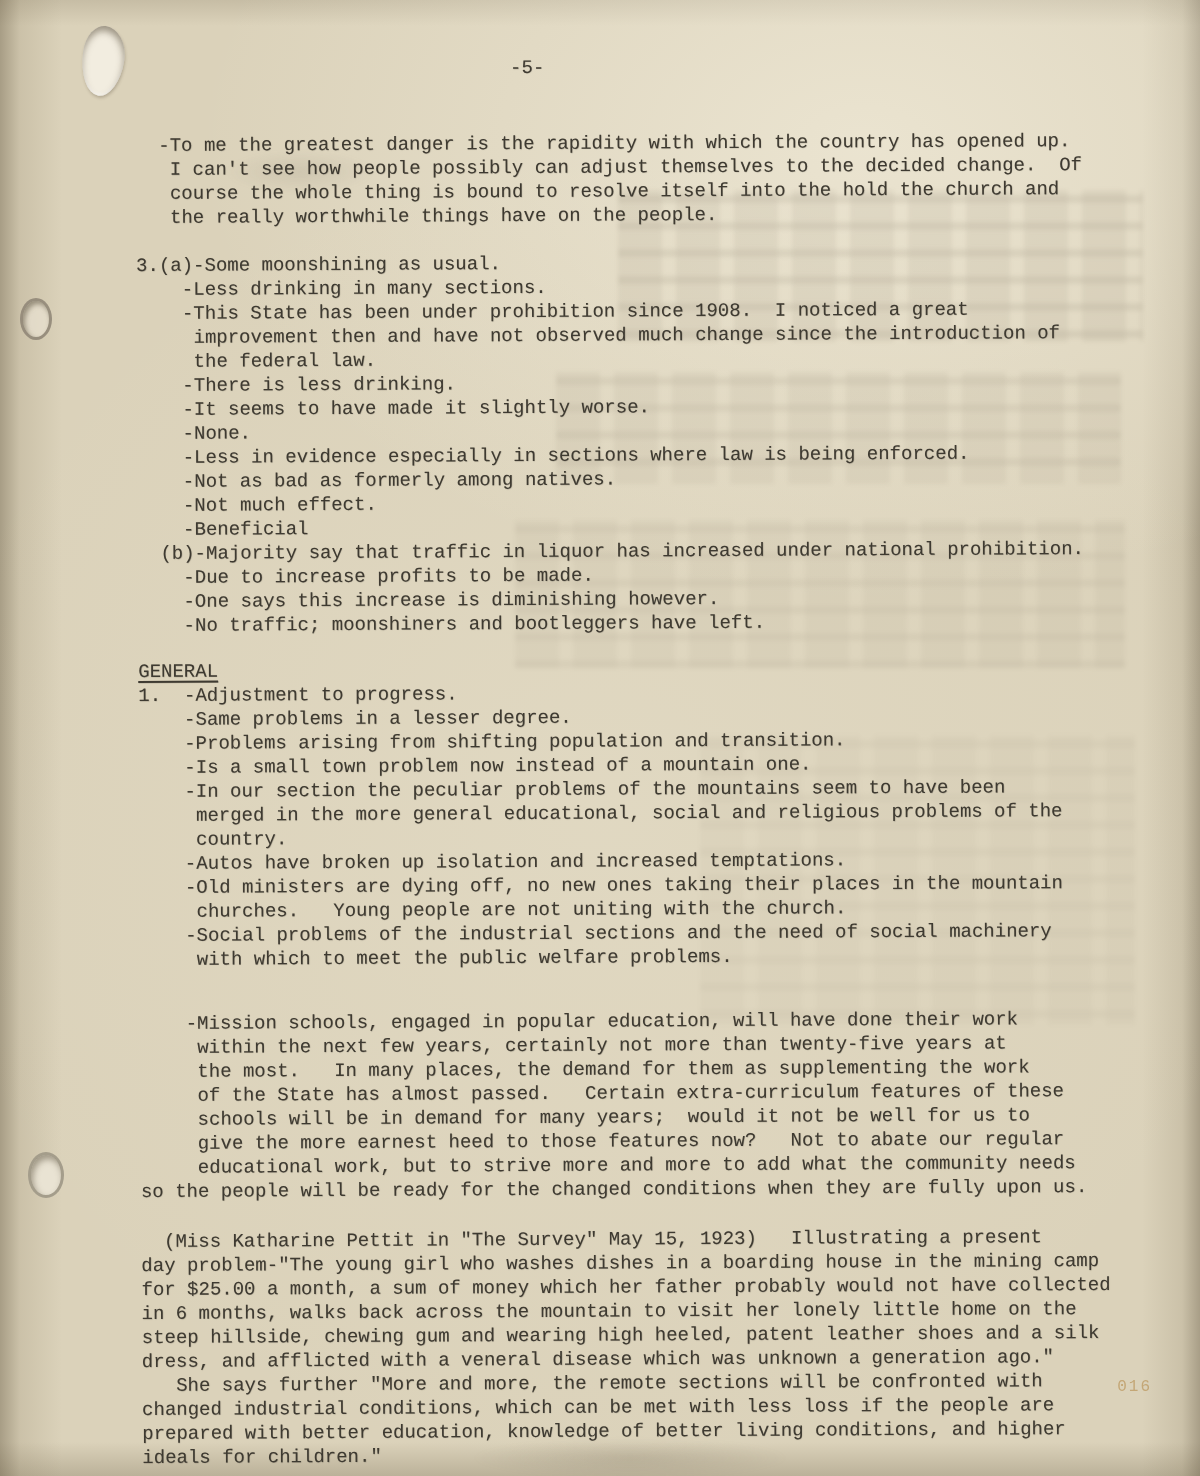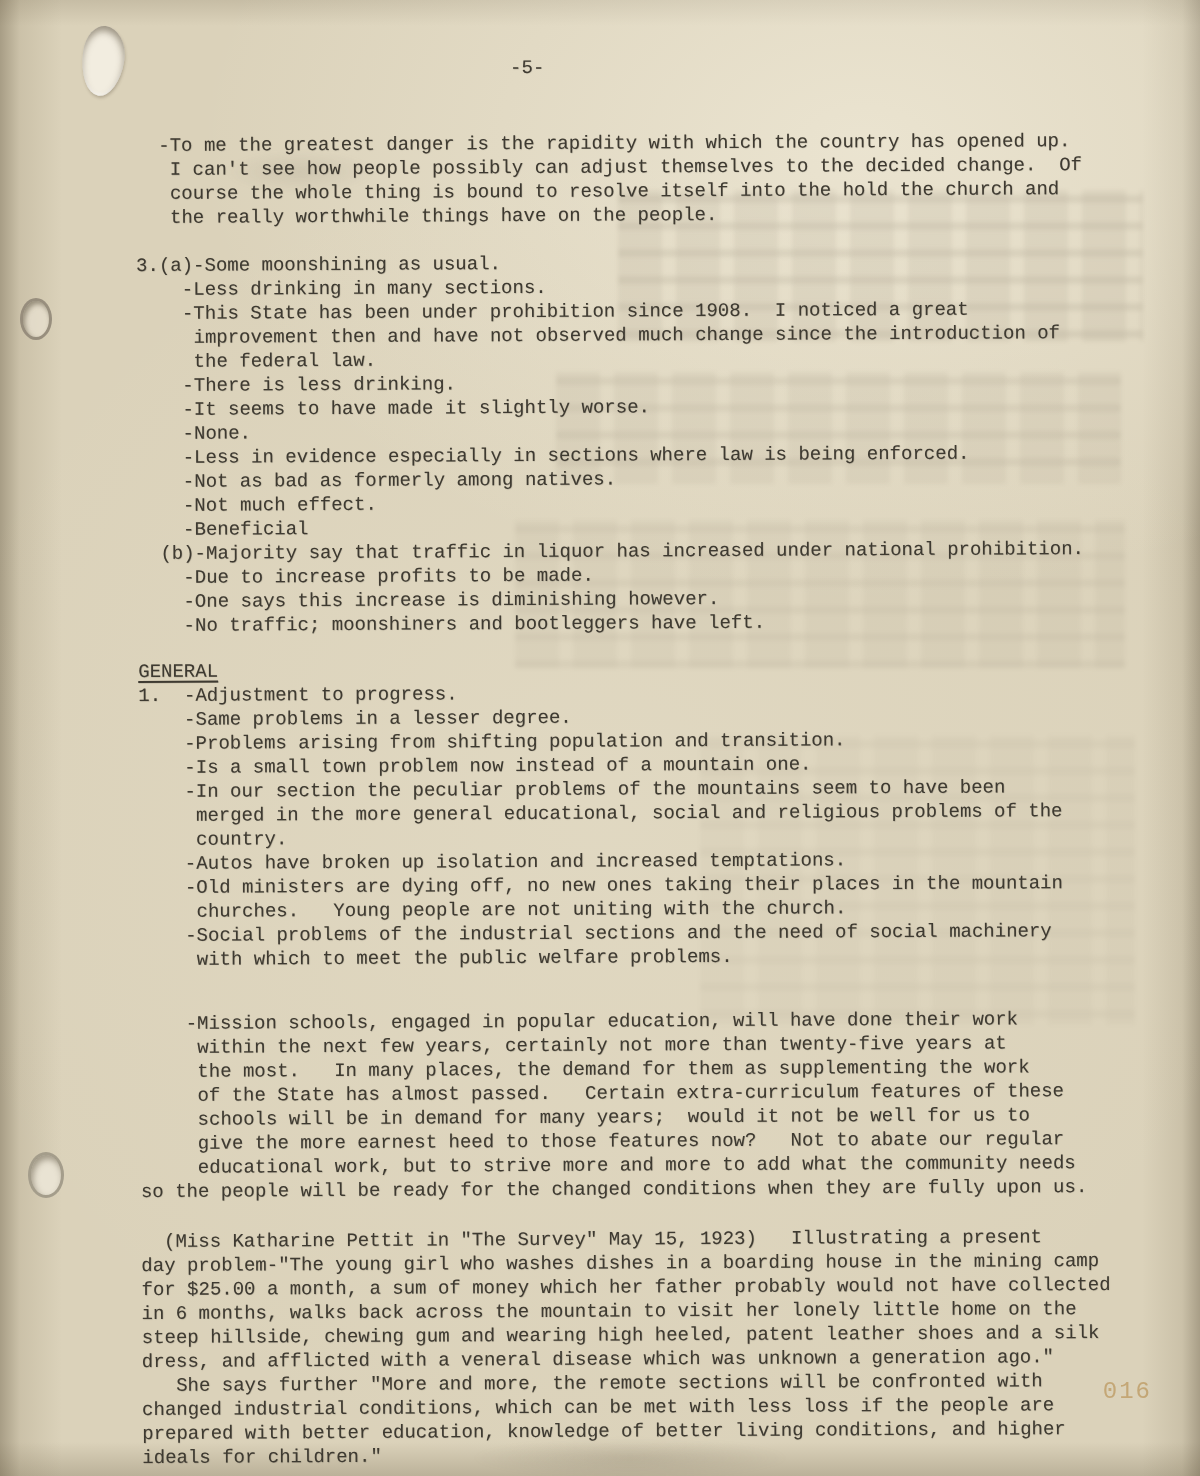--- a/index.html
+++ b/index.html
@@ -83,21 +83,21 @@
     filter:blur(2px); pointer-events:none;
   }
   .stain2 {
     position:absolute; left:470px; top:1438px; width:320px; height:40px;
     background:radial-gradient(ellipse at center, rgba(110,100,82,0.18), rgba(0,0,0,0) 70%);
     filter:blur(2px); pointer-events:none;
   }
 
   .stamp {
     position:absolute; right:48px; top:1378px;
-    font-size:24px; color:rgba(176,132,62,0.55);
+    font-size:16px; color:rgba(176,132,62,0.55);
     font-family:"Liberation Mono","DejaVu Sans Mono",monospace;
     letter-spacing:2px;
   }
 </style>
 </head>
 <body>
 
 <div class="page">
 
   <div class="ghost g1"></div>

